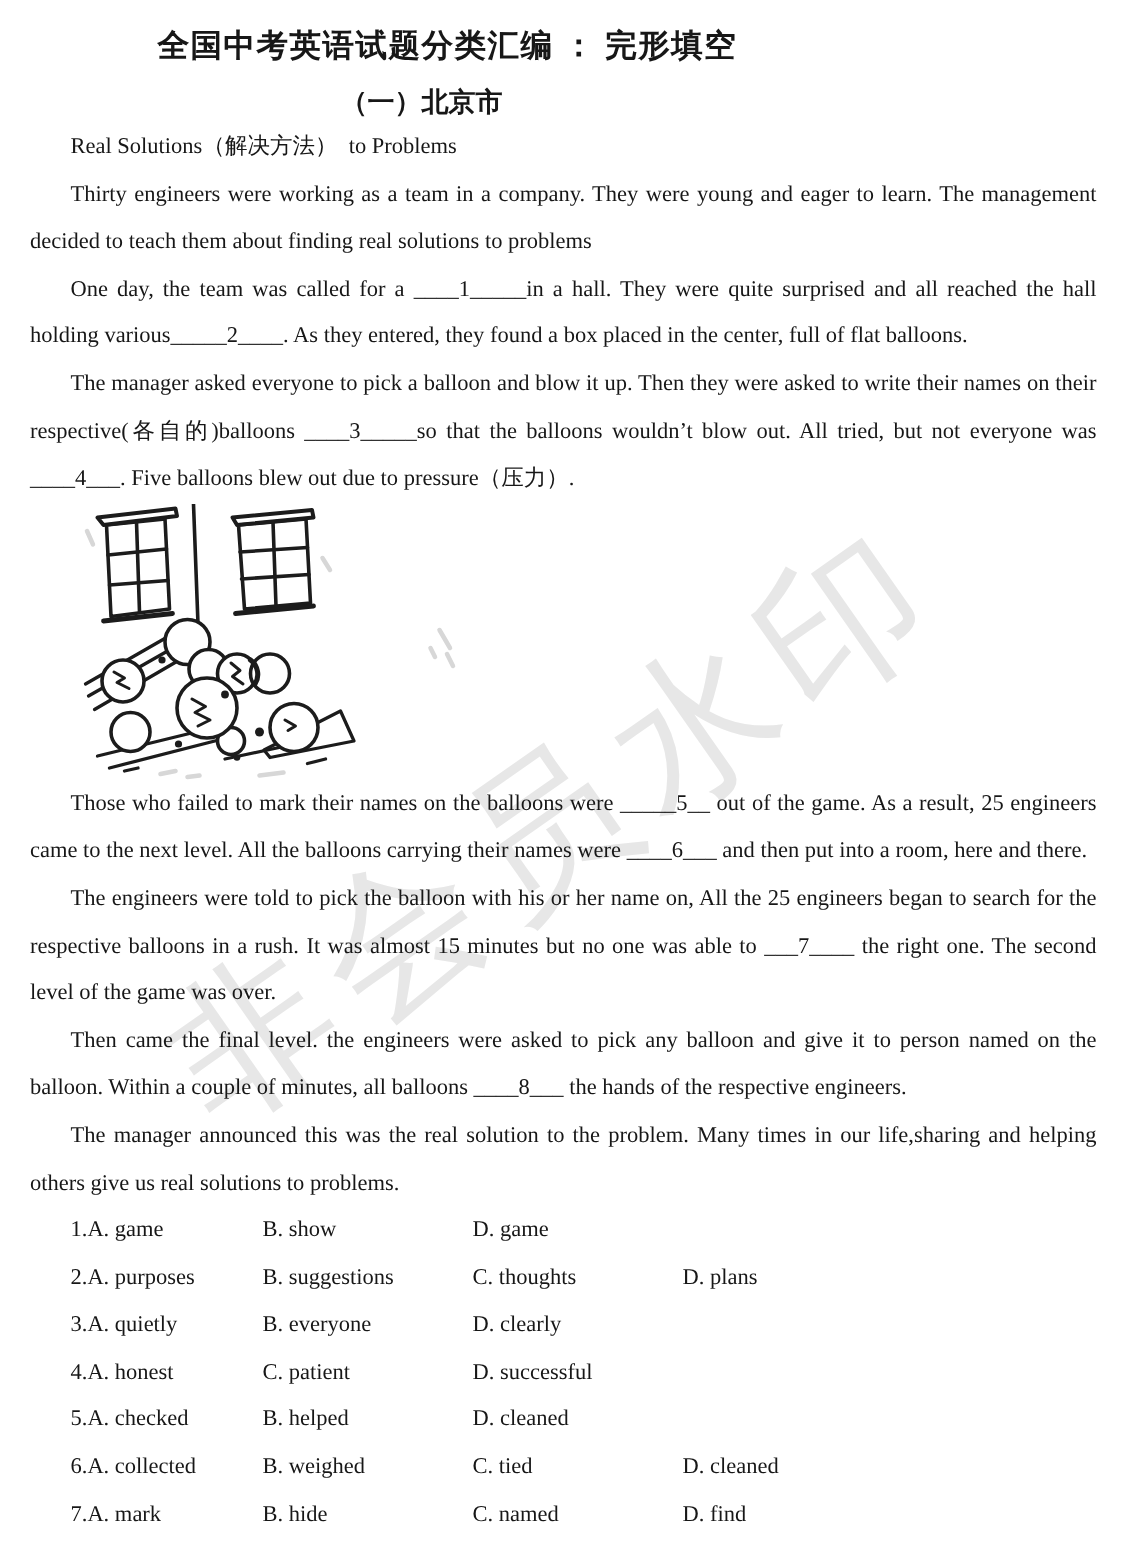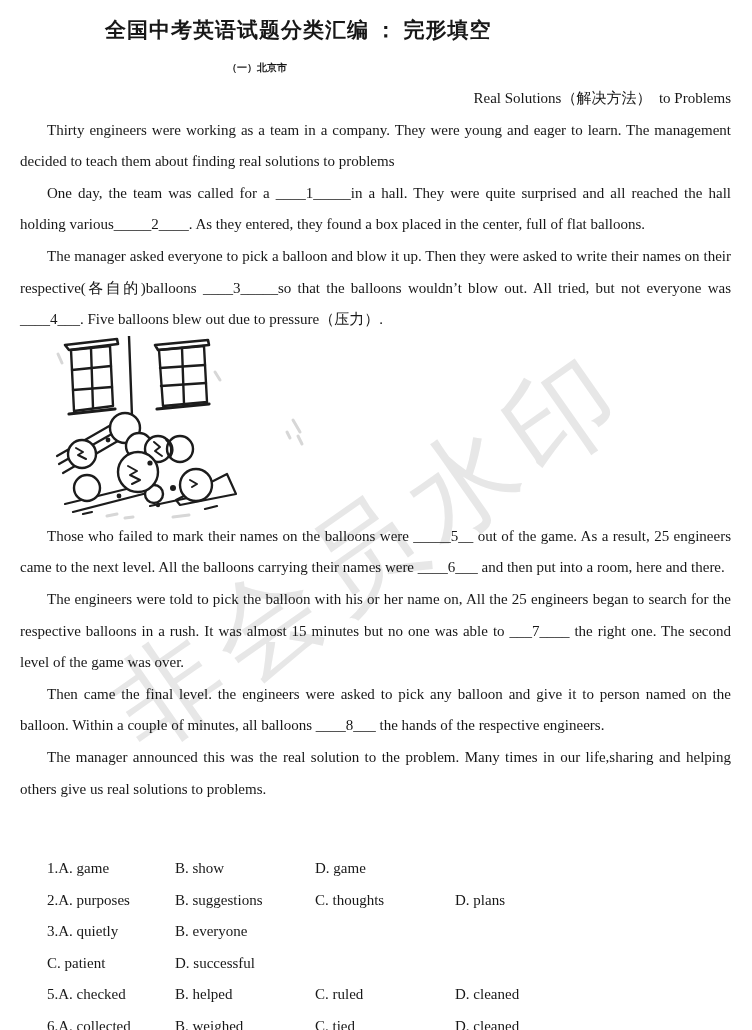--- a/index.html
+++ b/index.html
@@ -41,52 +41,52 @@
     padding: 0 21px 0 20px;
   }
   .title {
     font-size: 21px;
     font-weight: bold;
     line-height: 28px;
     margin: 16px 0 0 85px;
     letter-spacing: 1px;
   }
   .subtitle {
-    font-size: 10px;
+    font-size: 18px;
     font-weight: bold;
     line-height: 20px;
     margin: 14px 0 0 207px;
   }
   .passage { margin-top: 5px; }
   .para {
     font-size: 15px;
     line-height: 31.6px;
     margin: 0;
     text-indent: 27px;
     text-align: justify;
   }
   .passage-heading {
-    text-align: right;
+    text-align: left;
     white-space: pre-wrap;
   }
   .illustration {
     height: 185px;
     position: relative;
   }
   .illustration svg { margin-left: 35px; display: block; }
   .questions { }
   .q-row {
     display: grid;
     grid-template-columns: 128px 140px 140px auto;
     padding-left: 27px;
     height: 31.6px;
     line-height: 31.6px;
     font-size: 15px;
   }
-  .q-cell { white-space: nowrap; margin-top: 48px; }
+  .q-cell { white-space: nowrap; }
 </style>
 </head>
 <body>
 
 <div class="page">
 
   <div class="watermark">非会员水印</div>
 
   <div class="content">
 
@@ -191,29 +191,30 @@
         </div>
         <div class="q-row">
           <span class="q-cell">2.A. purposes</span>
           <span class="q-cell">B. suggestions</span>
           <span class="q-cell">C. thoughts</span>
           <span class="q-cell">D. plans</span>
         </div>
         <div class="q-row">
           <span class="q-cell">3.A. quietly</span>
           <span class="q-cell">B. everyone</span>
-        </div>
-        <div class="q-row">
+          <span class="q-cell">D. clearly</span>
+        </div>
+        <div class="q-row">
+          <span class="q-cell">4.A. honest</span>
           <span class="q-cell">C. patient</span>
           <span class="q-cell">D. successful</span>
         </div>
         <div class="q-row">
           <span class="q-cell">5.A. checked</span>
           <span class="q-cell">B. helped</span>
-          <span class="q-cell">C. ruled</span>
           <span class="q-cell">D. cleaned</span>
         </div>
         <div class="q-row">
           <span class="q-cell">6.A. collected</span>
           <span class="q-cell">B. weighed</span>
           <span class="q-cell">C. tied</span>
           <span class="q-cell">D. cleaned</span>
         </div>
         <div class="q-row">
           <span class="q-cell">7.A. mark</span>

